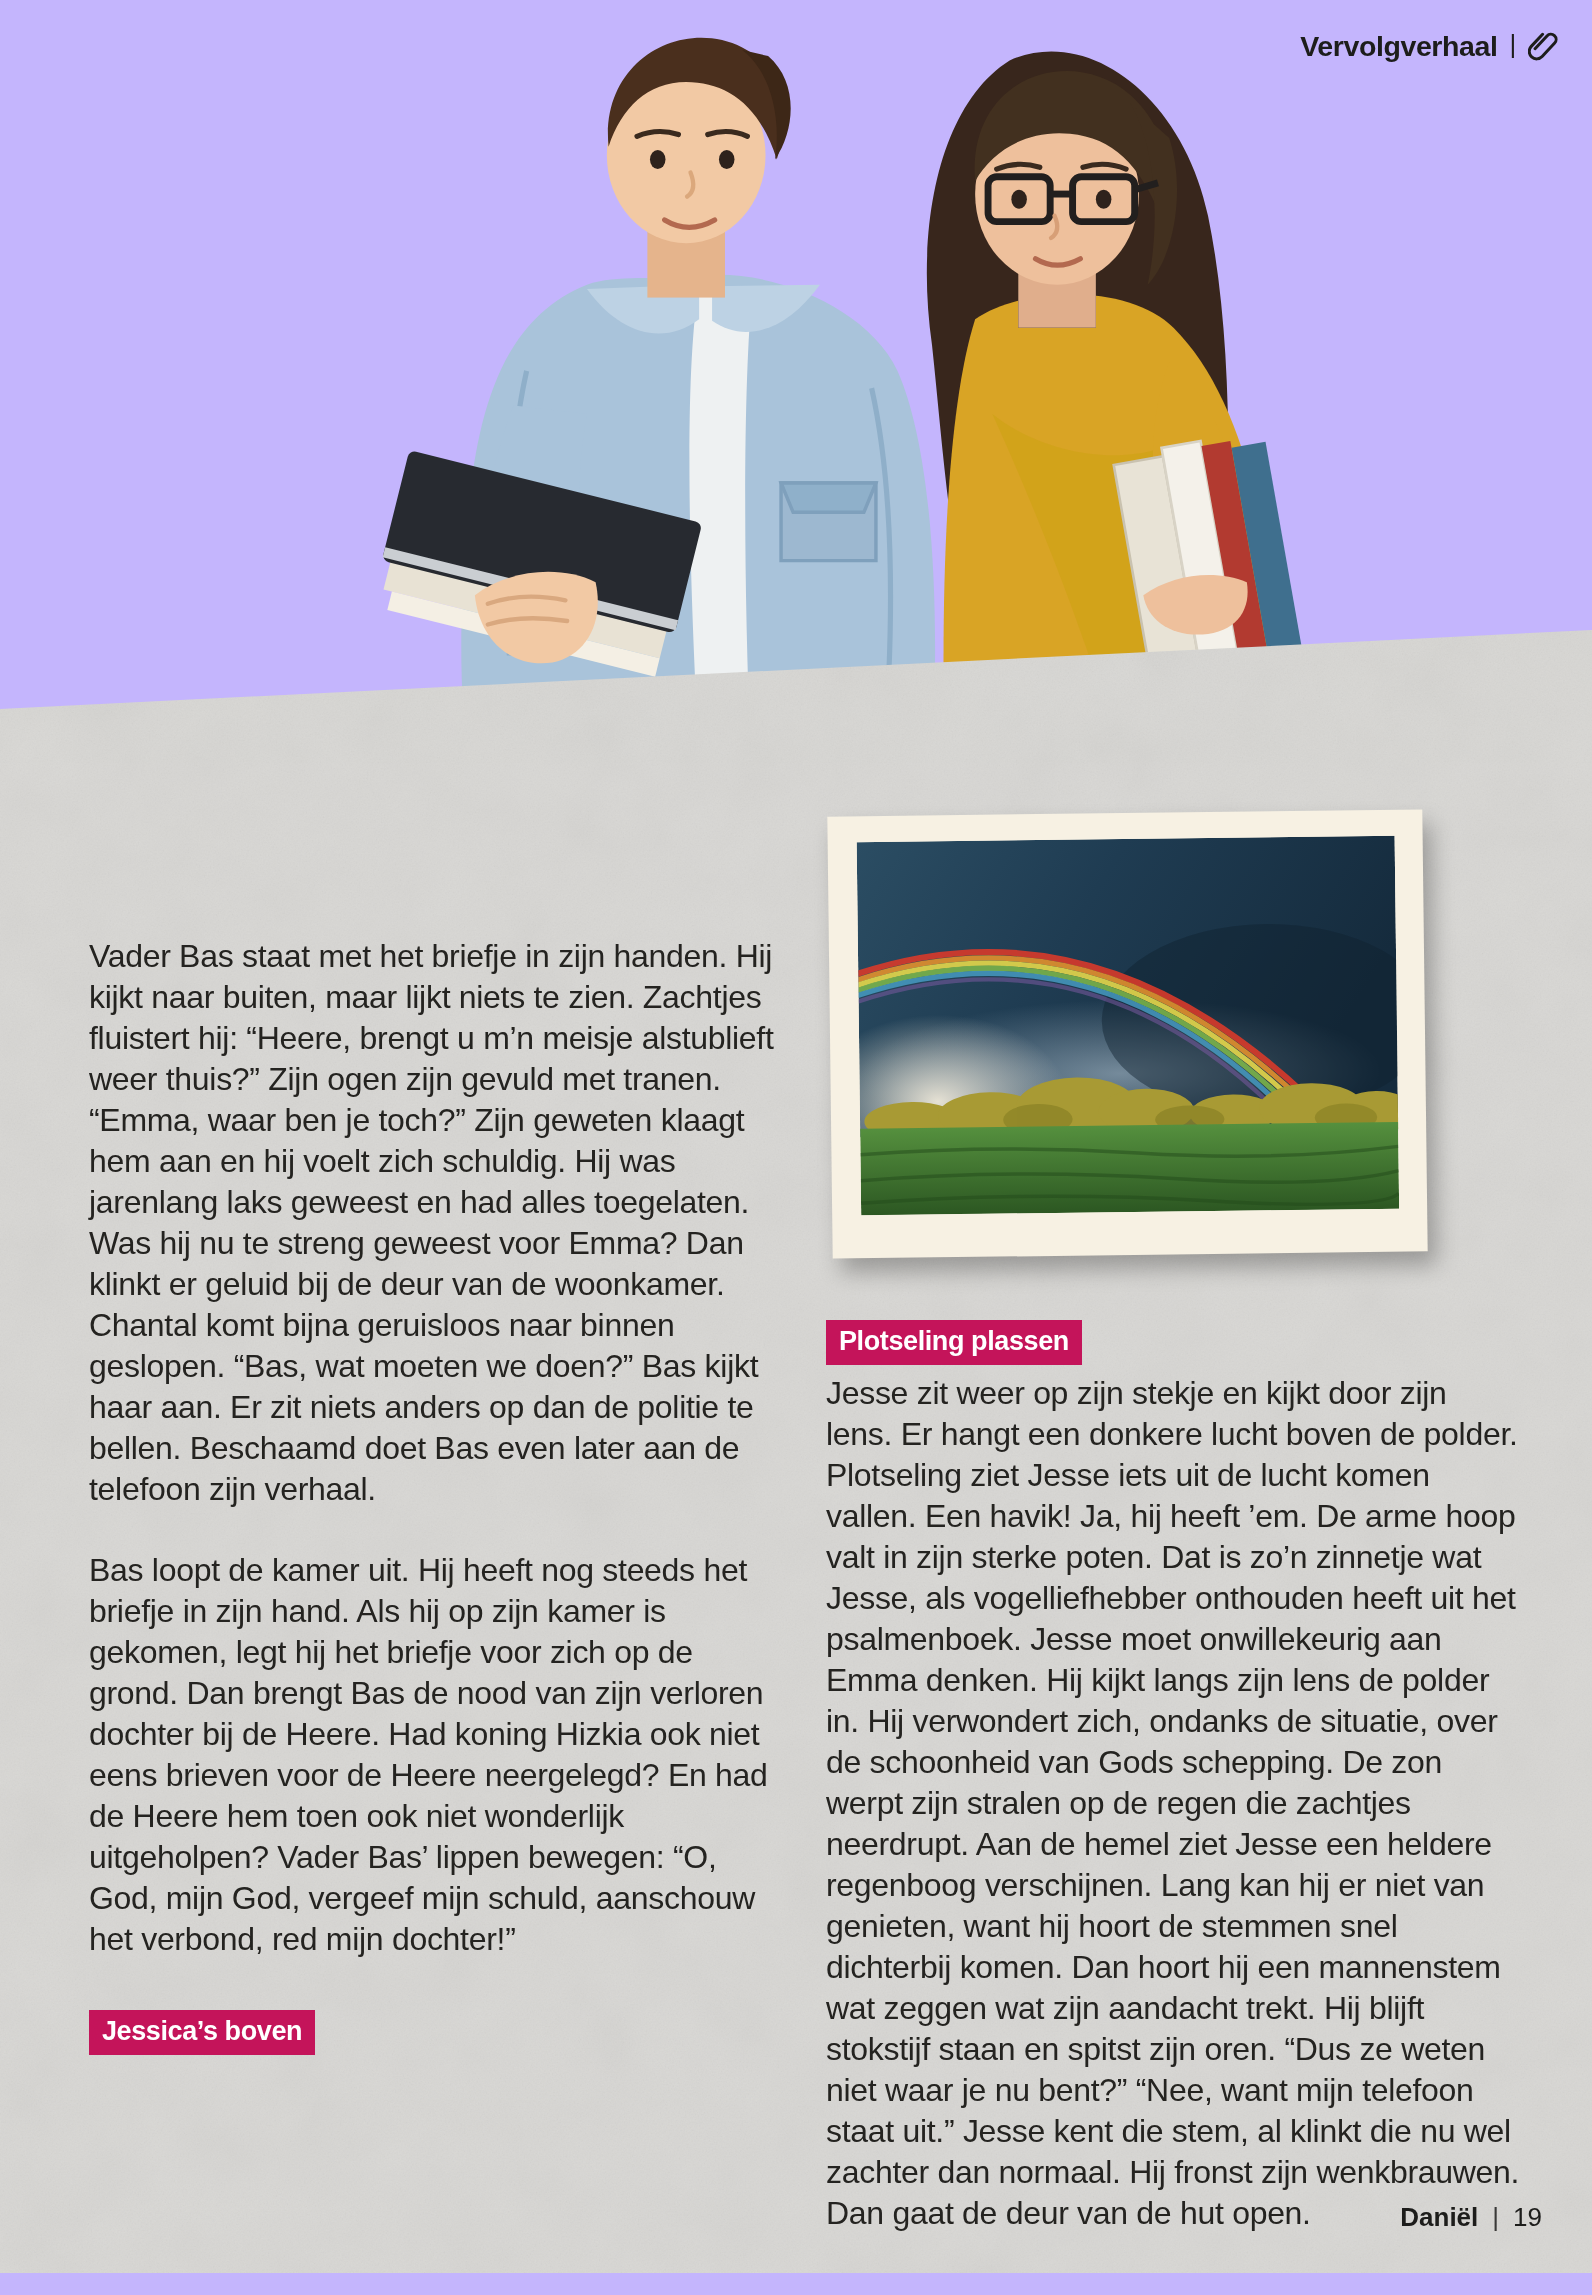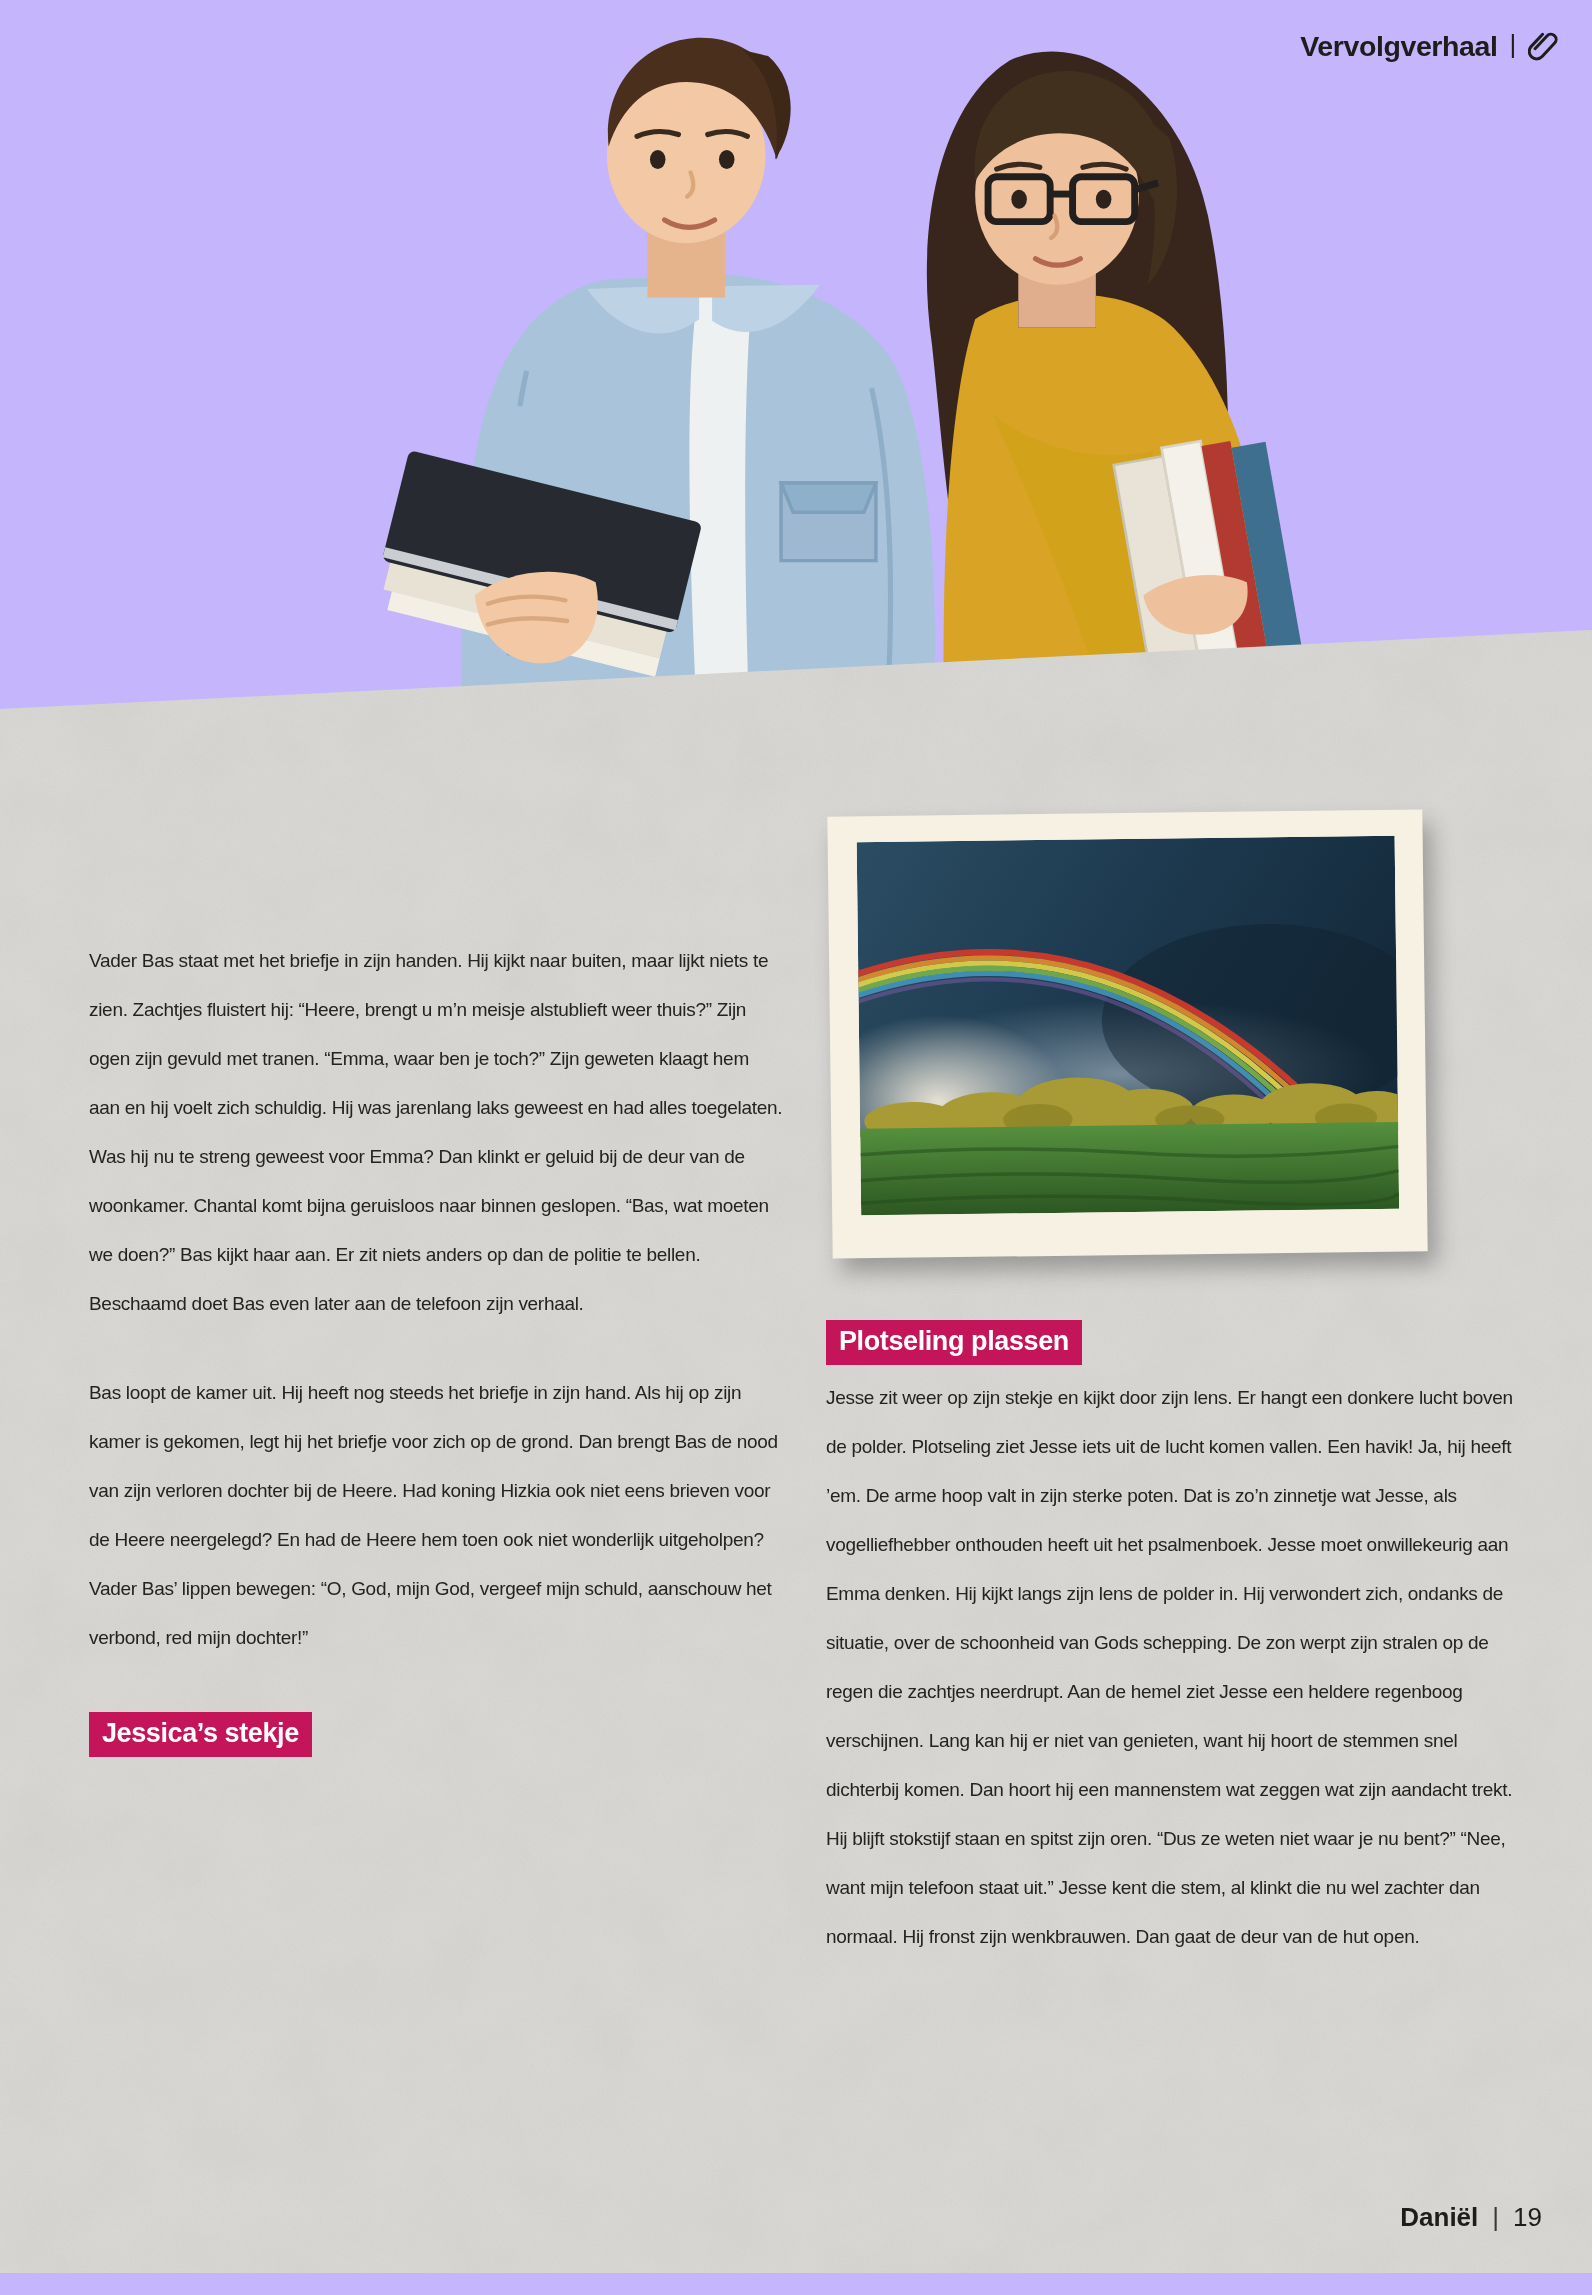--- a/index.html
+++ b/index.html
@@ -27,21 +27,21 @@
             transform:rotate(-0.7deg);
             box-shadow:8.6px 14px 22.4px rgba(0,0,0,.28);}
   .polaroid svg{display:block;width:100%;height:auto;}
 
   
   .col{position:absolute;z-index:3;width:695px;}
   .col-left{left:89px;top:936px;}
   .col-right{left:826px;top:1320px;}
   .label{display:inline-block;background:#c4145a;color:#ffffff;font-weight:700;
          font-size:27px;letter-spacing:-0.4px;padding:6px 13px 7.8px 13px;margin:0 0 8.6px 0;}
-  .col p{margin:0;font-size:19px;line-height:49px;letter-spacing:-0.3px;color:#242320;}
+  .col p{margin:0;font-size:32px;line-height:41px;letter-spacing:-0.3px;color:#242320;}
   .col p + p{margin-top:40px;}
   section.sec-gap{display:block;margin-top:50px;}
 
   
   .footer{position:absolute;top:2202px;right:50px;z-index:3;font-size:26px;color:#1d1d1b;
           display:flex;align-items:baseline;gap:14px;}
   .footer .mag{font-weight:700;}
   .footer .sep{font-weight:300;color:#3a3938;}
 </style>
 </head>
@@ -218,21 +218,21 @@
       </g>
     </svg>
   </figure>
 
   <div class="col col-left">
     <section>
       <p>Vader Bas staat met het briefje in zijn handen. Hij kijkt naar buiten, maar lijkt niets te zien. Zachtjes fluistert hij: “Heere, brengt u m’n meisje alstublieft weer thuis?” Zijn ogen zijn gevuld met tranen. “Emma, waar ben je toch?” Zijn geweten klaagt hem aan en hij voelt zich schuldig. Hij was jarenlang laks geweest en had alles toegelaten. Was hij nu te streng geweest voor Emma? Dan klinkt er geluid bij de deur van de woonkamer. Chantal komt bijna geruisloos naar binnen geslopen. “Bas, wat moeten we doen?” Bas kijkt haar aan. Er zit niets anders op dan de politie te bellen. Beschaamd doet Bas even later aan de telefoon zijn verhaal.</p>
       <p>Bas loopt de kamer uit. Hij heeft nog steeds het briefje in zijn hand. Als hij op zijn kamer is gekomen, legt hij het briefje voor zich op de grond. Dan brengt Bas de nood van zijn verloren dochter bij de Heere. Had koning Hizkia ook niet eens brieven voor de Heere neergelegd? En had de Heere hem toen ook niet wonderlijk uitgeholpen? Vader Bas’ lippen bewegen: “O, God, mijn God, vergeef mijn schuld, aanschouw het verbond, red mijn dochter!”</p>
     </section>
     <section class="sec-gap">
-      <span class="label">Jessica’s stekje</span>
+      <span class="label">Jessica’s boven</span>
     </section>
   </div>
 
   <div class="col col-right">
     <section>
       <span class="label">Plotseling plassen</span>
       <p>Jesse zit weer op zijn stekje en kijkt door zijn lens. Er hangt een donkere lucht boven de polder. Plotseling ziet Jesse iets uit de lucht komen vallen. Een havik! Ja, hij heeft ’em. De arme hoop valt in zijn sterke poten. Dat is zo’n zinnetje wat Jesse, als vogelliefhebber onthouden heeft uit het psalmenboek. Jesse moet onwillekeurig aan Emma denken. Hij kijkt langs zijn lens de polder in. Hij verwondert zich, ondanks de situatie, over de schoonheid van Gods schepping. De zon werpt zijn stralen op de regen die zachtjes neerdrupt. Aan de hemel ziet Jesse een heldere regenboog verschijnen. Lang kan hij er niet van genieten, want hij hoort de stemmen snel dichterbij komen. Dan hoort hij een mannenstem wat zeggen wat zijn aandacht trekt. Hij blijft stokstijf staan en spitst zijn oren. “Dus ze weten niet waar je nu bent?” “Nee, want mijn telefoon staat uit.” Jesse kent die stem, al klinkt die nu wel zachter dan normaal. Hij fronst zijn wenkbrauwen. Dan gaat de deur van de hut open.</p>
     </section>
   </div>
 

